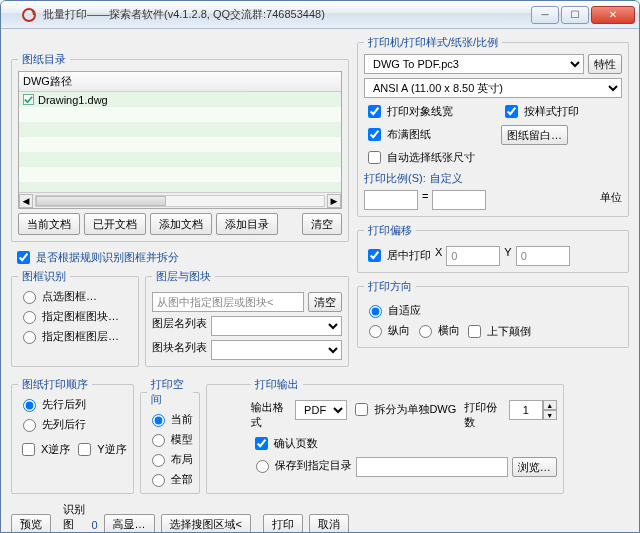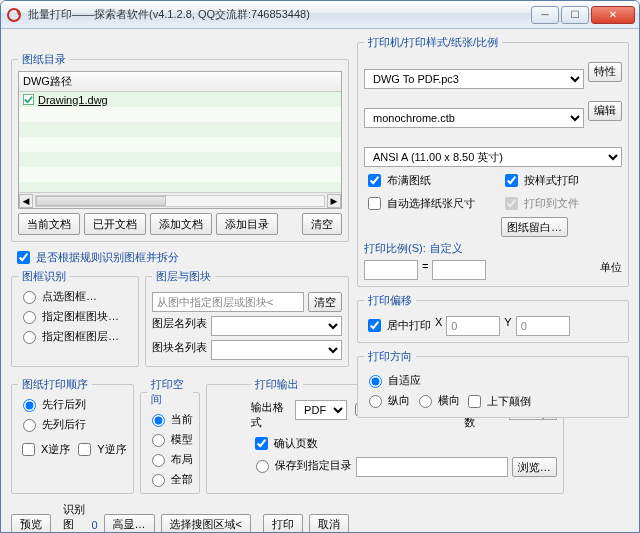--- a/index.html
+++ b/index.html
@@ -1,47 +1,47 @@
 <!DOCTYPE html>
 <html><head>
 <meta charset="utf-8">
 <style>
 * { box-sizing: border-box; font-family: "Microsoft YaHei", "SimSun", sans-serif; font-size: 11px; }
 body { margin: 0; background: #eee; }
 .window { width: 640px; height: 533px; background: #f0f0f0; border: 1px solid #5a7ca8; border-radius: 6px 6px 0 0; overflow: hidden; position: relative; }
-.titlebar { height: 28px; background: linear-gradient(#fdfefe, #e8edf4 45%, #d7e1ed 46%, #e8f0f8); display: flex; align-items: center; padding: 0 4px 0 5px; border-bottom: 1px solid #b0bccc; }
+.titlebar { height: 28px; background: linear-gradient(#fdfefe, #e8edf4 45%, #d7e1ed 46%, #e8f0f8); display: flex; align-items: center; padding: 0 4px 0 20px; border-bottom: 1px solid #b0bccc; }
 .titlebar .icon { width: 16px; height: 16px; margin-right: 6px; }
 .titlebar .title { flex: 1; color: #333; }
 .wbtns { display: flex; gap: 2px; }
 .wbtn { width: 28px; height: 18px; border: 1px solid #8a9bb3; border-radius: 3px; background: linear-gradient(#f6f9fc,#dbe5f0); display: flex; align-items: center; justify-content: center; font-size: 10px; color: #444; }
 .wbtn.close { width: 44px; background: linear-gradient(#f08c7a,#d9402a); color: #fff; border-color: #a33; }
 .body { padding: 6px 10px 8px 10px; display: flex; gap: 8px; height: calc(100% - 28px); }
 .col-l { width: 338px; display: flex; flex-direction: column; margin-top: 17px; }
 .col-r { flex: 1; display: flex; flex-direction: column; }
 fieldset { border: 1px solid #c8c8c8; border-radius: 2px; margin: 0 0 6px 0; padding: 4px 6px 6px 6px; background: #f0f0f0; }
 fieldset > legend { padding: 0 4px; color: #1a4ea0; }
 .filelist { border: 1px solid #aaa; background: #fff; height: 138px; display: flex; flex-direction: column; }
 .fl-head { background: linear-gradient(#fdfdfd,#ececec); border-bottom: 1px solid #ccc; padding: 2px 4px; font-size: 11px; }
-.fl-rows { flex: 1; overflow: auto; background: repeating-linear-gradient(#e7f5e7 0 15px, #f6fbf6 15px 30px); text-decoration: underline; }
+.fl-rows { flex: 1; overflow: auto; background: repeating-linear-gradient(#e7f5e7 0 15px, #f6fbf6 15px 30px); }
 .fl-row { height: 15px; padding: 0 4px; display: flex; align-items: center; gap: 4px; }
 .hscroll { height: 16px; background: #eee; border-top: 1px solid #ccc; display: flex; align-items: center; }
 .hscroll .track { flex: 1; height: 12px; background: #f4f4f4; border: 1px solid #ccc; margin: 0 2px; position: relative; }
 .hscroll .thumb { position: absolute; left: 0; top: 0; bottom: 0; width: 130px; background: linear-gradient(#e9e9e9,#d4d4d4); border: 1px solid #bbb; }
 .hscroll .arr { width: 14px; height: 14px; border: 1px solid #bbb; background: #eee; font-size: 9px; display: flex; align-items: center; justify-content: center; }
 .row { display: flex; align-items: flex-start; gap: 4px; margin-top: 4px; }
 .btn { background: linear-gradient(#fdfdfd,#e6e6e6); border: 1px solid #9a9a9a; border-radius: 2px; padding: 2px 8px; height: 22px; display: inline-flex; align-items: center; justify-content: center; cursor: pointer; white-space: nowrap; }
 .btn.sm { padding: 2px 5px; height: 20px; }
 input[type=text], select { border: 1px solid #a7a7a7; background: #fff; height: 20px; padding: 0 4px; }
 input[type=text][readonly], input[type=text].gray { color: #888; }
 label { display: inline-flex; align-items: center; gap: 3px; white-space: nowrap; }
 .cb { width: 13px; height: 13px; }
 .sep { flex: 1; }
 .mini-input { width: 54px; }
 .selrow { display: flex; align-items: center; gap: 4px; margin-bottom: 4px; }
-.selrow select { flex: 1; margin-top: 15px; }
+.selrow select { flex: 1; }
 .grid2 { display: flex; gap: 16px; }
 .grid2 > div { flex: 1; }
 .small-col { display: flex; flex-direction: column; gap: 4px; }
 .two-col-frame { display: flex; gap: 6px; }
 .footer { display: flex; align-items: center; gap: 6px; margin-top: 2px; }
 .blue { color: #1a4ea0; }
 .faded { color: #888; }
 svg.tick { width: 11px; height: 11px; }
 .spin { display:inline-flex; align-items:center; }
 .spin input { width:34px; height:20px; border:1px solid #a7a7a7; text-align:center; }
@@ -237,45 +237,41 @@
     </div>
 
     <div class="col-r">
       <fieldset>
         <legend>打印机/打印样式/纸张/比例</legend>
         <div class="selrow">
           <select><option>DWG To PDF.pc3</option></select>
           <button class="btn sm">特性</button>
         </div>
         <div class="selrow">
-          <select><option>monochrome.ctb</option></select>
-          <button class="btn sm">编辑</button>
-        </div>
-        <div class="selrow">
           <select style="flex:1"><option>ANSI A (11.00 x 8.50 英寸)</option></select>
         </div>
         <div class="grid2">
           <div class="small-col">
+            <label>
+                <input type="checkbox" class="cb" checked="" style="">
+                <span>打印对象线宽</span>
+              </label>
             <label>
                 <input type="checkbox" class="cb" checked="" style="">
                 <span>布满图纸</span>
               </label>
             <label>
                 <input type="checkbox" class="cb" style="">
                 <span>自动选择纸张尺寸</span>
               </label>
           </div>
           <div class="small-col">
             <label>
                 <input type="checkbox" class="cb" checked="" style="">
                 <span>按样式打印</span>
-              </label>
-            <label class="faded">
-                <input type="checkbox" class="cb" checked="" disabled="" style="">
-                <span>打印到文件</span>
               </label>
             <button class="btn sm" style="align-self:flex-start">图纸留白…</button>
           </div>
         </div>
         <div class="row">
           <span class="blue">打印比例(S):</span>
           <span class="blue">自定义</span>
         </div>
         <div class="row">
           <input type="text" class="mini-input" style="">

